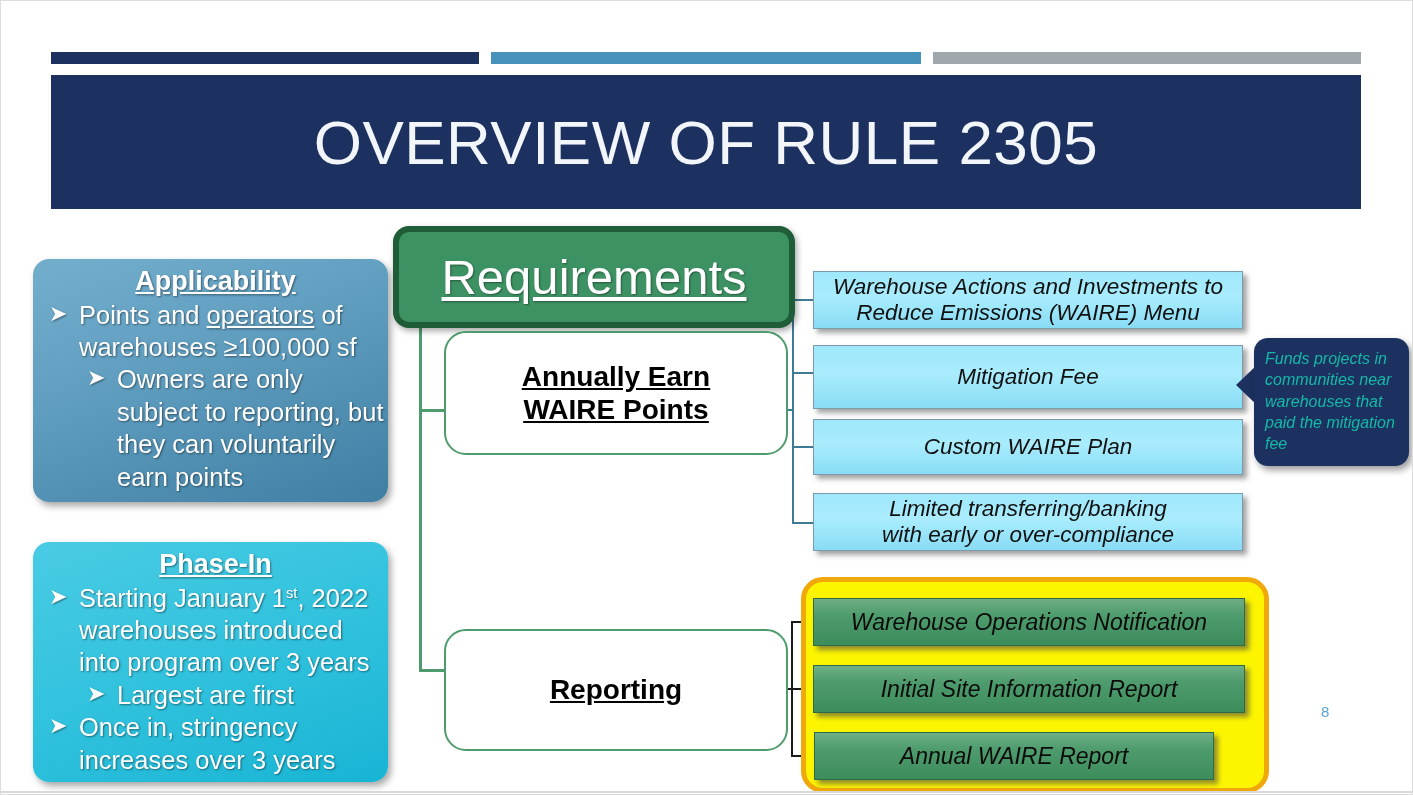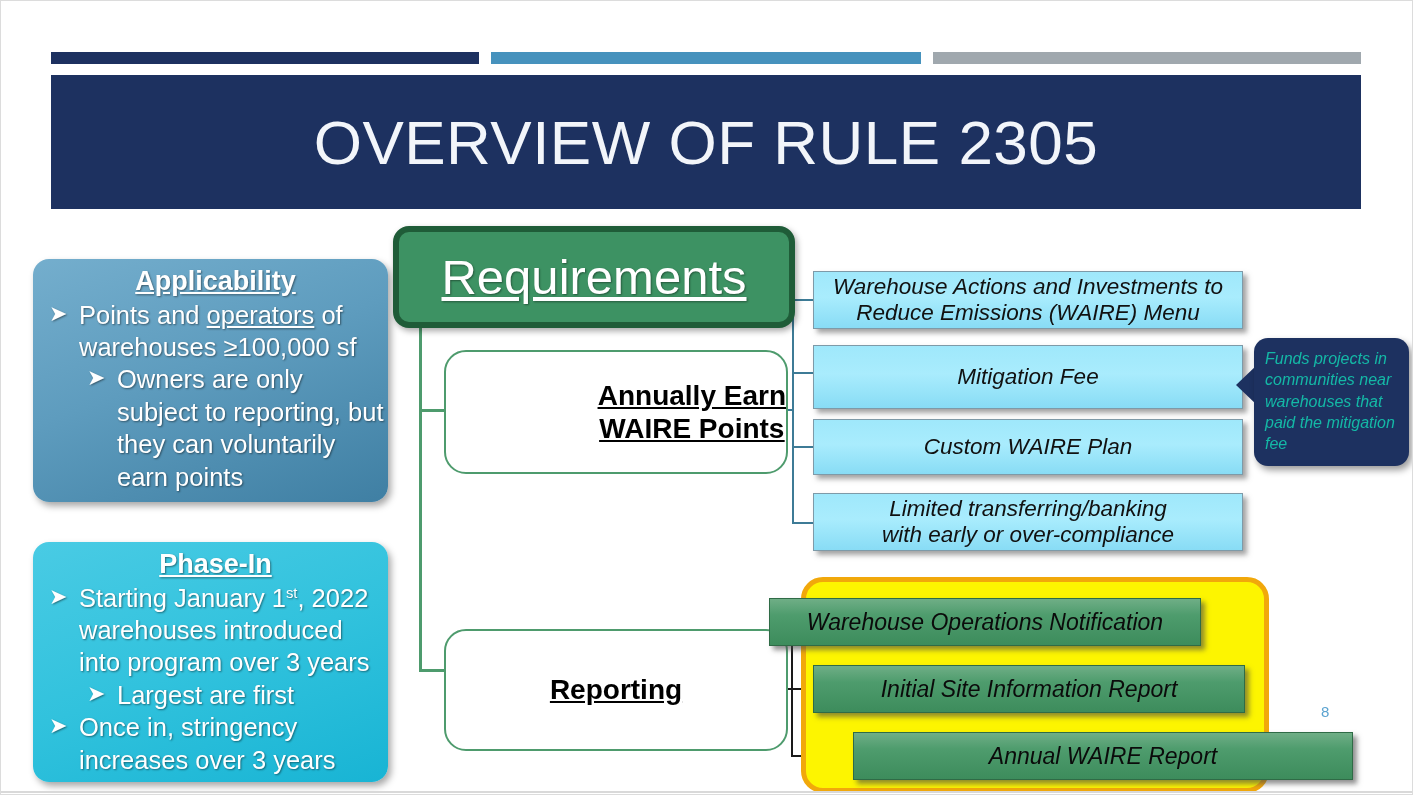--- a/index.html
+++ b/index.html
@@ -44,21 +44,21 @@
   #box-requirements{position:absolute;left:392px;top:225px;width:390px;height:90px;
       background:#3d9263;border:6px solid #1f5c38;border-radius:16px;
       display:flex;align-items:center;justify-content:center;
       box-shadow:2px 3px 6px rgba(0,0,0,.35);}
   #box-requirements span{color:#ffffff;font-size:49px;text-decoration:underline;
       text-shadow:1px 1px 2px rgba(0,0,0,.4);}
 
   .whitebox{position:absolute;background:#ffffff;border:2.5px solid #4e9b6d;
       border-radius:22px;display:flex;align-items:center;justify-content:center;
       text-align:center;}
-  #box-annually{left:443px;top:349px;width:340px;height:120px;justify-content:flex-end;}
+  #box-annually{left:443px;top:330px;width:340px;height:120px;}
   #box-reporting{left:443px;top:628px;width:340px;height:118px;}
   .whitebox span{color:#000000;font-size:28px;font-weight:bold;line-height:1.18;
       text-decoration:underline;}
 
   
   .bluebox{position:absolute;background:linear-gradient(180deg,#9fe8fb 0%,#a9ecfd 45%,#88dcf5 100%);
       border:1.5px solid #7e9aa8;box-shadow:4px 4px 5px rgba(90,90,90,.55);
       display:flex;align-items:center;justify-content:center;text-align:center;
       box-sizing:border-box;}
   .bluebox span{font-style:italic;font-size:22.5px;color:#111;line-height:1.16;}
@@ -77,23 +77,23 @@
       border-top:21px solid transparent;border-bottom:21px solid transparent;
       border-right:22px solid #1d3160;}
 
   
   #yellow-frame{position:absolute;left:800px;top:576px;width:468px;height:216px;
       background:#fdf500;border:5px solid #f1a80b;border-radius:22px;box-sizing:border-box;}
   .greenbox{position:absolute;background:linear-gradient(180deg,#6fae86 0%,#4e9c6d 35%,#3d8c5c 100%);
       border:1.5px solid #2f6b46;box-shadow:4px 4px 5px rgba(70,70,70,.6);
       display:flex;align-items:center;justify-content:center;box-sizing:border-box;}
   .greenbox span{font-style:italic;font-size:23px;color:#0b0b0b;}
-  #green-notif{left:768px;top:597px;width:432px;height:48px;}
+  #green-notif{left:812px;top:597px;width:432px;height:48px;}
   #green-initial{left:812px;top:664px;width:432px;height:48px;}
-  #green-annual{left:852px;top:731px;width:500px;height:48px;}
+  #green-annual{left:813px;top:731px;width:400px;height:48px;}
 
   
   .ln{position:absolute;}
   .v-green{background:#4e9b6d;width:2.5px;}
   .h-green{background:#4e9b6d;height:2.5px;}
   .v-teal{background:#3d7b96;width:2px;}
   .h-teal{background:#3d7b96;height:2px;}
   .v-dark{background:#1a1a1a;width:2px;}
   .h-dark{background:#1a1a1a;height:2px;}
 

